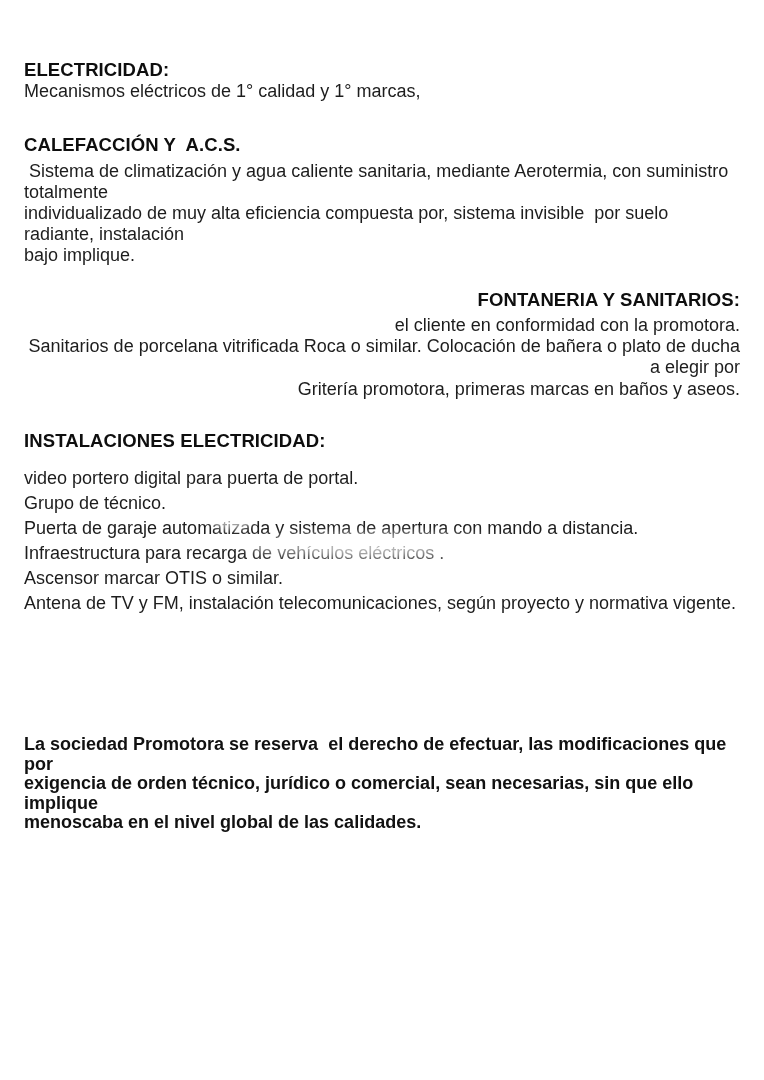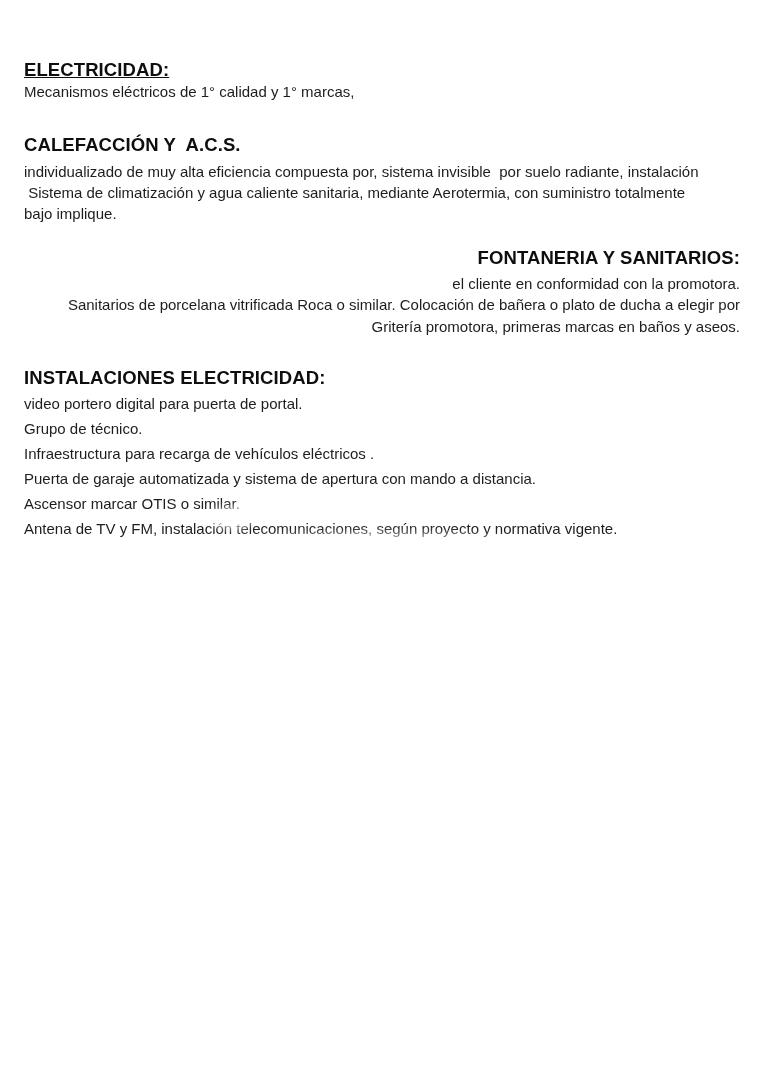--- a/index.html
+++ b/index.html
@@ -25,33 +25,33 @@
     margin: 0;
     font-size: 18.5px;
     line-height: 22px;
     font-weight: bold;
     color: #0e0e0e;
     letter-spacing: 0.1px;
     white-space: pre-wrap;
   }
   .line {
     margin: 0;
-    font-size: 15px;
+    font-size: 18px;
     line-height: 21px;
     white-space: pre-wrap;
   }
   
-  #sec-electricidad h2 { margin-bottom: 0; text-decoration: underline; }
+  #sec-electricidad h2 { margin-bottom: 0; }
   #sec-calefaccion { margin-top: 32px; }
   #sec-calefaccion .para { margin-top: 5px; }
   #sec-fontaneria { margin-top: 23px; text-align: right; }
   #sec-fontaneria .para { margin-top: 4px; }
   #sec-fontaneria .para2 { margin-top: 1px; }
   #sec-instalaciones { margin-top: 30px; }
-  #sec-instalaciones .list { margin-top: 4px; }
+  #sec-instalaciones .list { margin-top: 16px; }
   #sec-instalaciones .list .line { margin-bottom: 4px; }
   .disclaimer {
     margin-top: 121px;
     font-weight: bold;
     color: #111111;
   }
   .disclaimer .line { line-height: 19.5px; font-weight: bold; }
   
   .fade-spot { position: absolute; pointer-events: none; border-radius: 50%; }
   #fade-ascensor {
@@ -76,48 +76,53 @@
     <section id="sec-electricidad">
       <h2 class="heading">ELECTRICIDAD:</h2>
       <div class="para">
         <p class="line">Mecanismos eléctricos de 1° calidad y 1° marcas,</p>
       </div>
     </section>
 
     <section id="sec-calefaccion">
       <h2 class="heading">CALEFACCIÓN Y  A.C.S.</h2>
       <div class="para">
+        <p class="line"> Sistema de climatización y agua caliente sanitaria, mediante Aerotermia, con suministro totalmente</p>
         <p class="line">individualizado de muy alta eficiencia compuesta por, sistema invisible  por suelo radiante, instalación</p>
-        <p class="line"> Sistema de climatización y agua caliente sanitaria, mediante Aerotermia, con suministro totalmente</p>
         <p class="line">bajo implique.</p>
       </div>
     </section>
 
     <section id="sec-fontaneria">
       <h2 class="heading">FONTANERIA Y SANITARIOS:</h2>
       <div class="para">
         <p class="line">el cliente en conformidad con la promotora.</p>
         <p class="line">Sanitarios de porcelana vitrificada Roca o similar. Colocación de bañera o plato de ducha a elegir por</p>
       </div>
       <div class="para para2">
         <p class="line">Gritería promotora, primeras marcas en baños y aseos.</p>
       </div>
     </section>
 
     <section id="sec-instalaciones">
       <h2 class="heading">INSTALACIONES ELECTRICIDAD:</h2>
       <div class="list">
         <p class="line">video portero digital para puerta de portal.</p>
         <p class="line">Grupo de técnico.</p>
+        <p class="line">Puerta de garaje automatizada y sistema de apertura con mando a distancia.</p>
         <p class="line">Infraestructura para recarga de vehículos eléctricos .</p>
-        <p class="line">Puerta de garaje automatizada y sistema de apertura con mando a distancia.</p>
         <p class="line">Ascensor marcar OTIS o similar.</p>
         <p class="line">Antena de TV y FM, instalación telecomunicaciones, según proyecto y normativa vigente.</p>
       </div>
     </section>
 
+    <div class="disclaimer">
+      <p class="line">La sociedad Promotora se reserva  el derecho de efectuar, las modificaciones que por</p>
+      <p class="line">exigencia de orden técnico, jurídico o comercial, sean necesarias, sin que ello implique</p>
+      <p class="line">menoscaba en el nivel global de las calidades.</p>
+    </div>
 
   </div>
 
   <div id="fade-ascensor" class="fade-spot"></div>
   <div id="fade-antena" class="fade-spot"></div>
   <div id="fade-antena2" class="fade-spot"></div>
 </div>
 
 </body></html>

